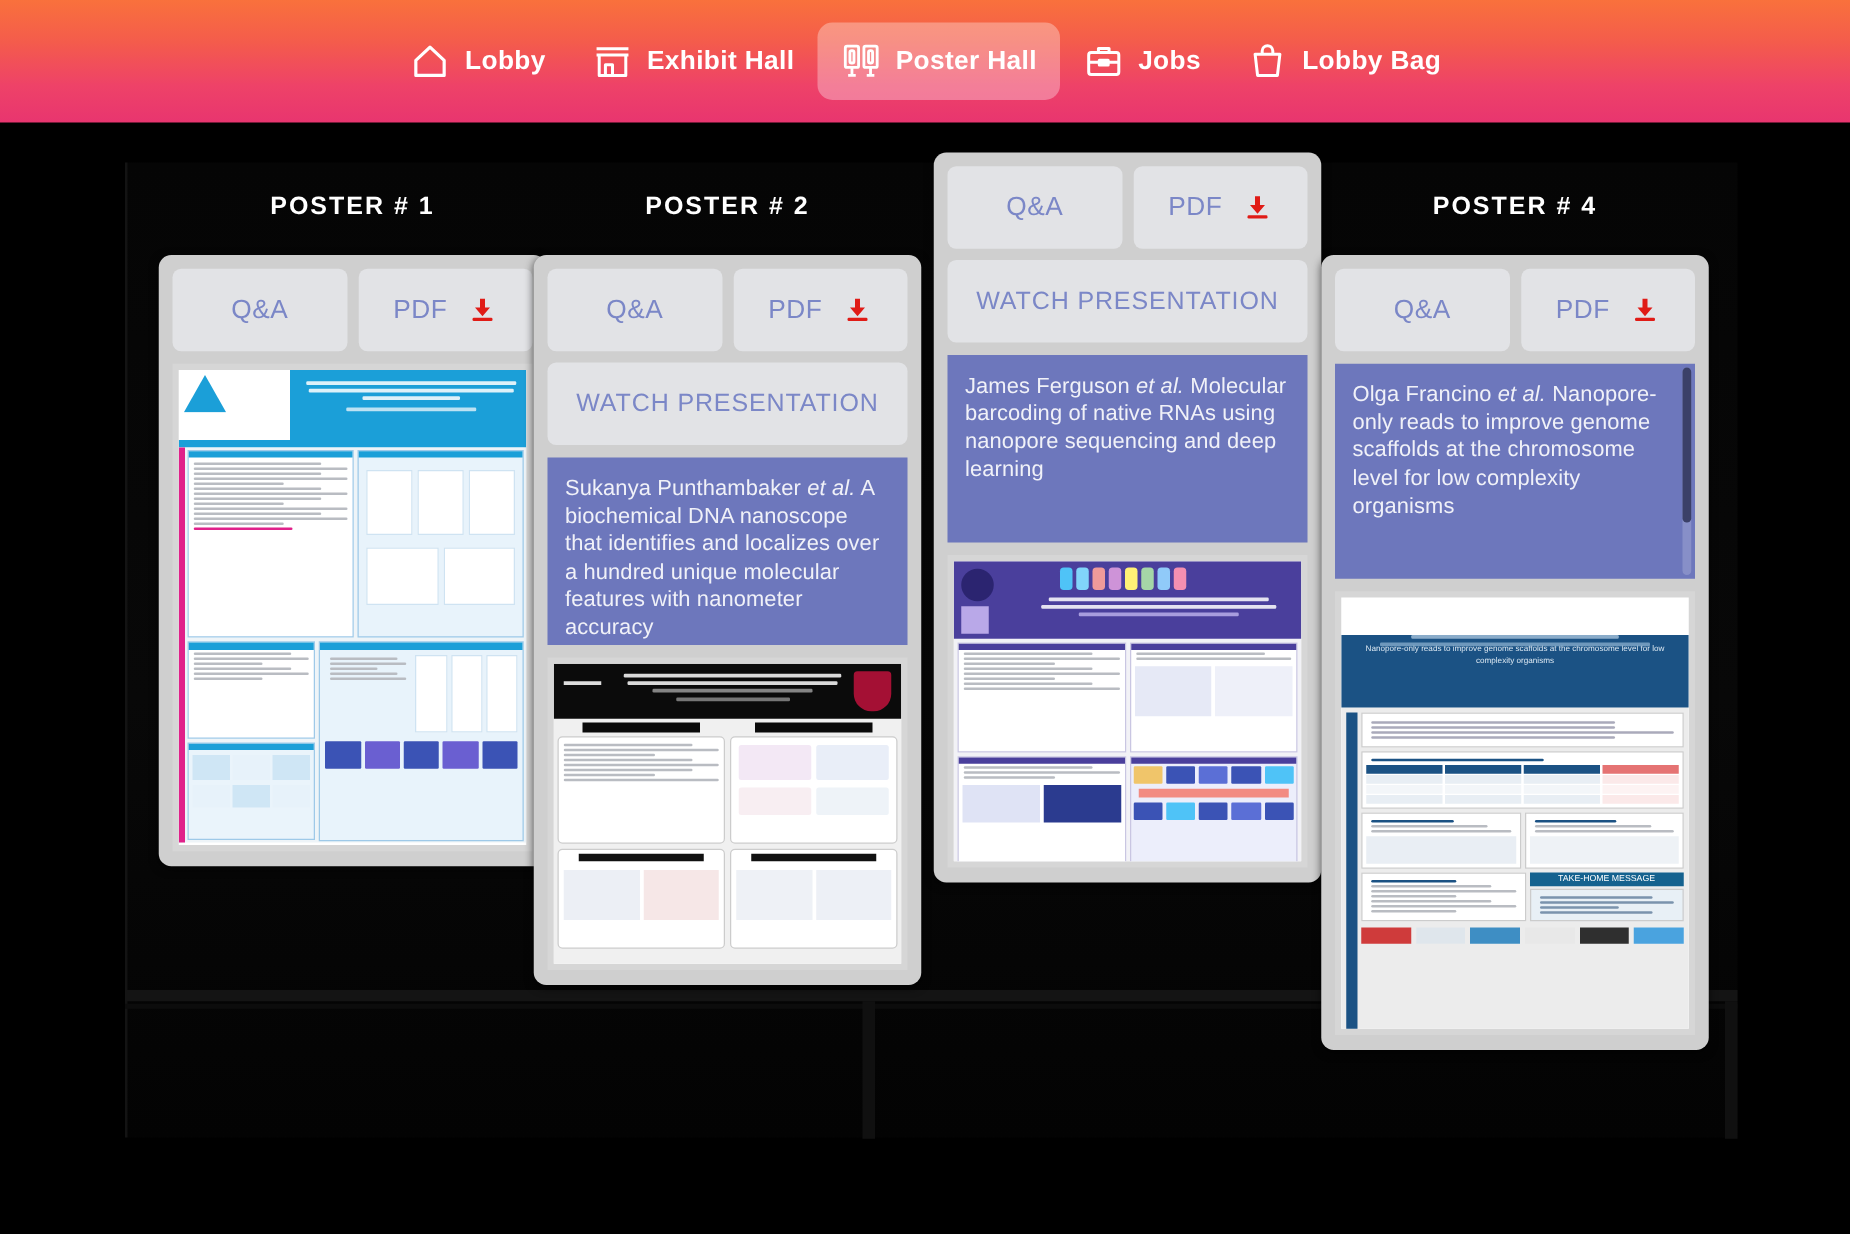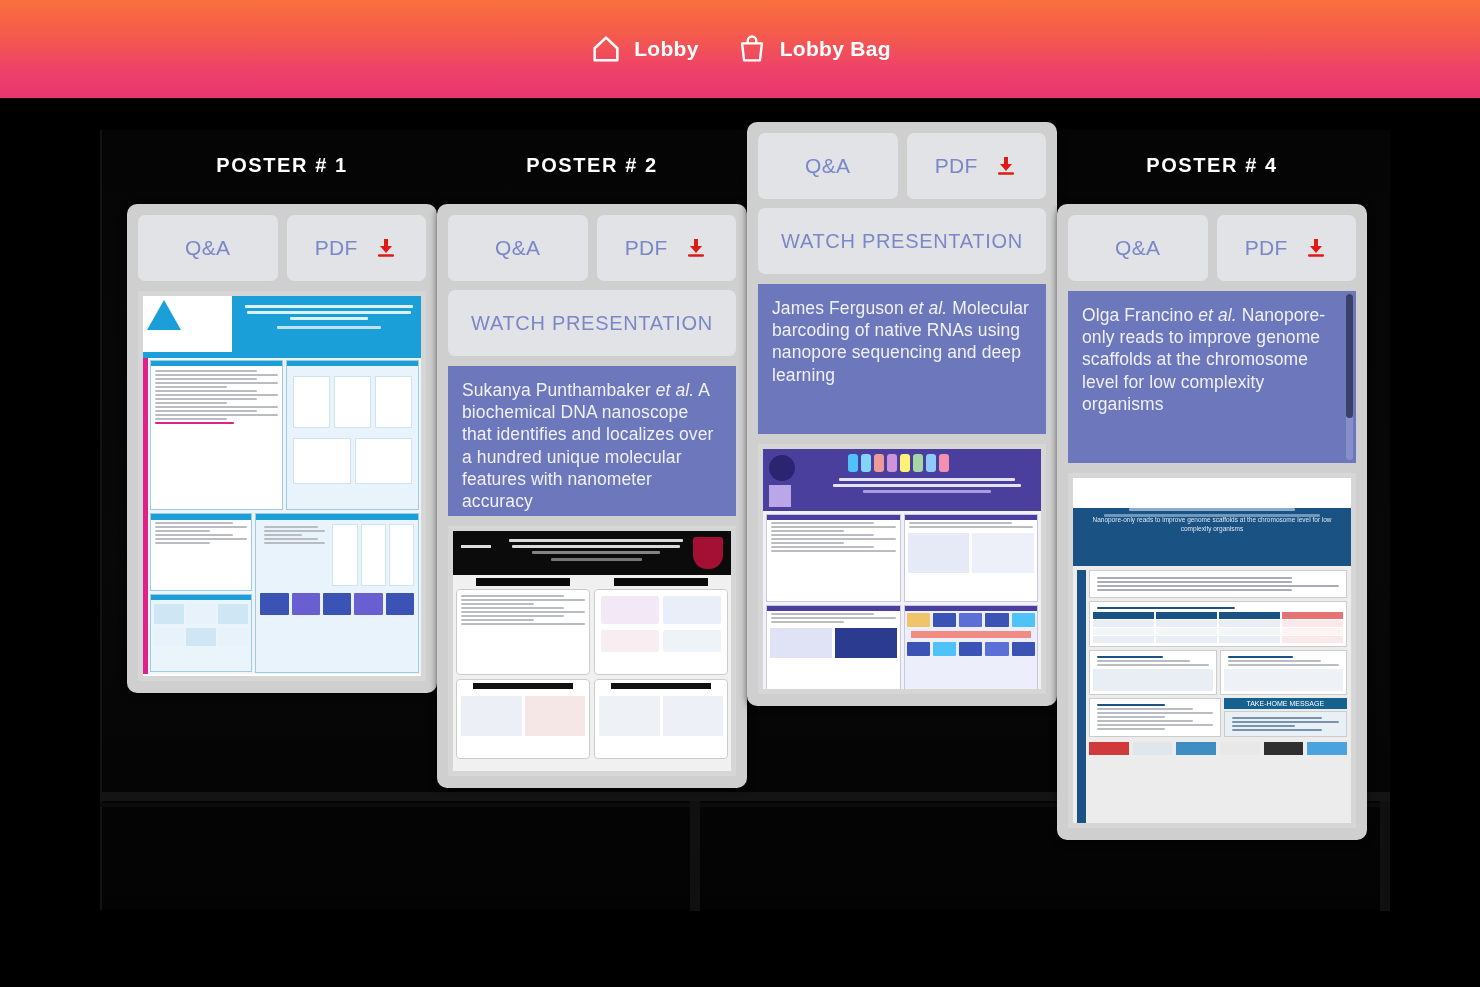--- a/index.html
+++ b/index.html
@@ -243,23 +243,53 @@
 
   <div class="nav-item">
     <span class="nav-icon">
       <svg viewBox="0 0 24 24" fill="none" stroke="#ffffff" stroke-width="1.8" stroke-linejoin="round">
         <path d="M4 11.5 12 4l8 7.5V20H4z"></path>
       </svg>
     </span>
     <span class="nav-label">Lobby</span>
   </div>
 
-
-
-
+  <div class="nav-item">
+    <span class="nav-icon">
+      <svg viewBox="0 0 24 24" fill="none" stroke="#ffffff" stroke-width="1.7" stroke-linejoin="round">
+        <path d="M3 5h18M3 8.5h18M4.5 8.5V20h15V8.5M8 20v-6h4v6"></path>
+      </svg>
+    </span>
+    <span class="nav-label">Exhibit Hall</span>
+  </div>
+
+
+  <div class="nav-item active">
+    <span class="nav-icon">
+      <svg viewBox="0 0 24 24" fill="none" stroke="#ffffff" stroke-width="1.6" stroke-linejoin="round">
+        <rect x="3" y="3.5" width="7.5" height="12" rx="1"></rect>
+        <rect x="5.6" y="6" width="2.3" height="7" rx="1"></rect>
+        <path d="M6.75 15.5v4M4.6 20h4.3"></path>
+        <rect x="13.5" y="3.5" width="7.5" height="12" rx="1"></rect>
+        <rect x="16.1" y="6" width="2.3" height="7" rx="1"></rect>
+        <path d="M17.25 15.5v4M15.1 20h4.3"></path>
+      </svg>
+    </span>
+    <span class="nav-label">Poster Hall</span>
+  </div>
+
+  <div class="nav-item">
+    <span class="nav-icon">
+      <svg viewBox="0 0 24 24" fill="none" stroke="#ffffff" stroke-width="1.7" stroke-linejoin="round">
+        <rect x="3.5" y="7" width="17" height="12.5" rx="1.4"></rect>
+        <path d="M9 7V4.8h6V7M3.5 12.5h17M9.5 11.5h5v2.6h-5z"></path>
+      </svg>
+    </span>
+    <span class="nav-label">Jobs</span>
+  </div>
 
 
   <div class="nav-item">
     <span class="nav-icon">
       <svg viewBox="0 0 24 24" fill="none" stroke="#ffffff" stroke-width="1.7" stroke-linejoin="round">
         <path d="M5 8h14l-1.4 12H6.4z"></path>
         <path d="M9 8V6.2a3 3 0 0 1 6 0V8"></path>
       </svg>
     </span>
     <span class="nav-label">Lobby Bag</span>
@@ -391,21 +421,21 @@
                   </div>
                 </div>
               </div>
             </div>
           </div>
         </div>
 
       </div>
     </div>
 
-    <div class="poster-col" style="left:437px">
+    <div class="poster-col" style="left:427px">
       <div class="poster-heading">POSTER # 2</div>
       <div class="poster-card">
 
         <div class="btn-row">
           <div class="btn">
             <span class="btn-label">Q&amp;A</span>
           </div>
           <div class="btn">
             <span class="btn-label">PDF</span>
             <span class="dl-icon">

